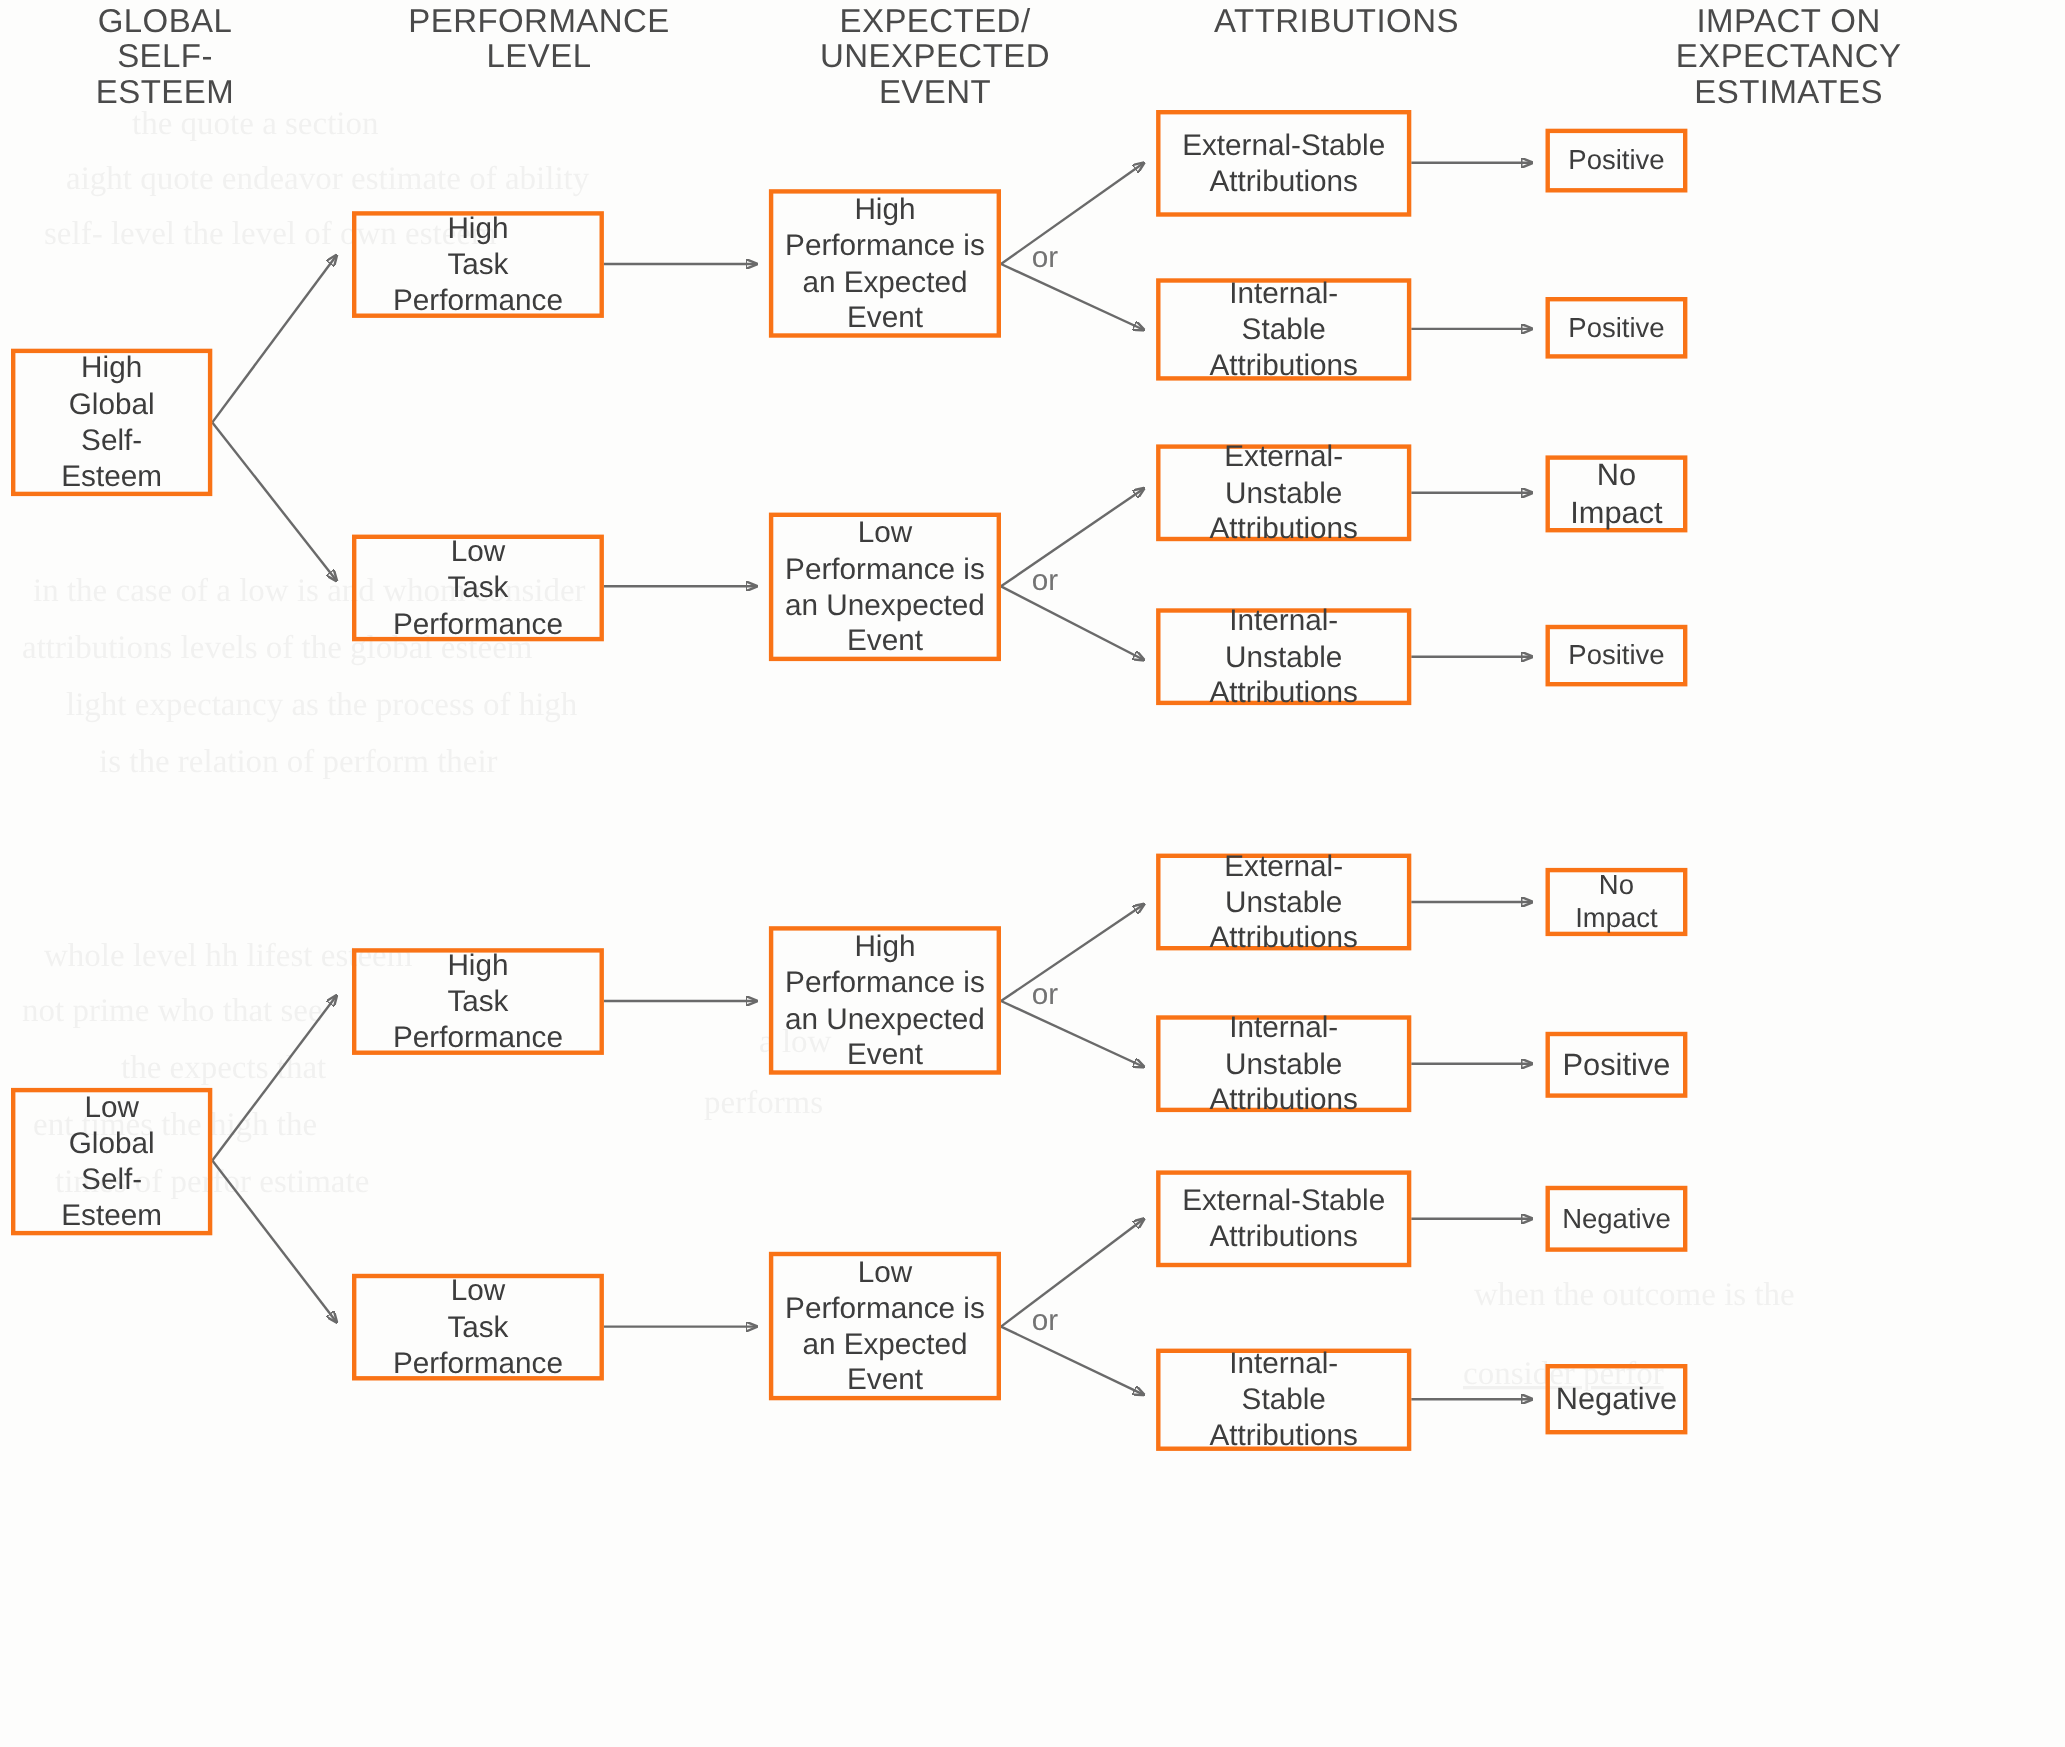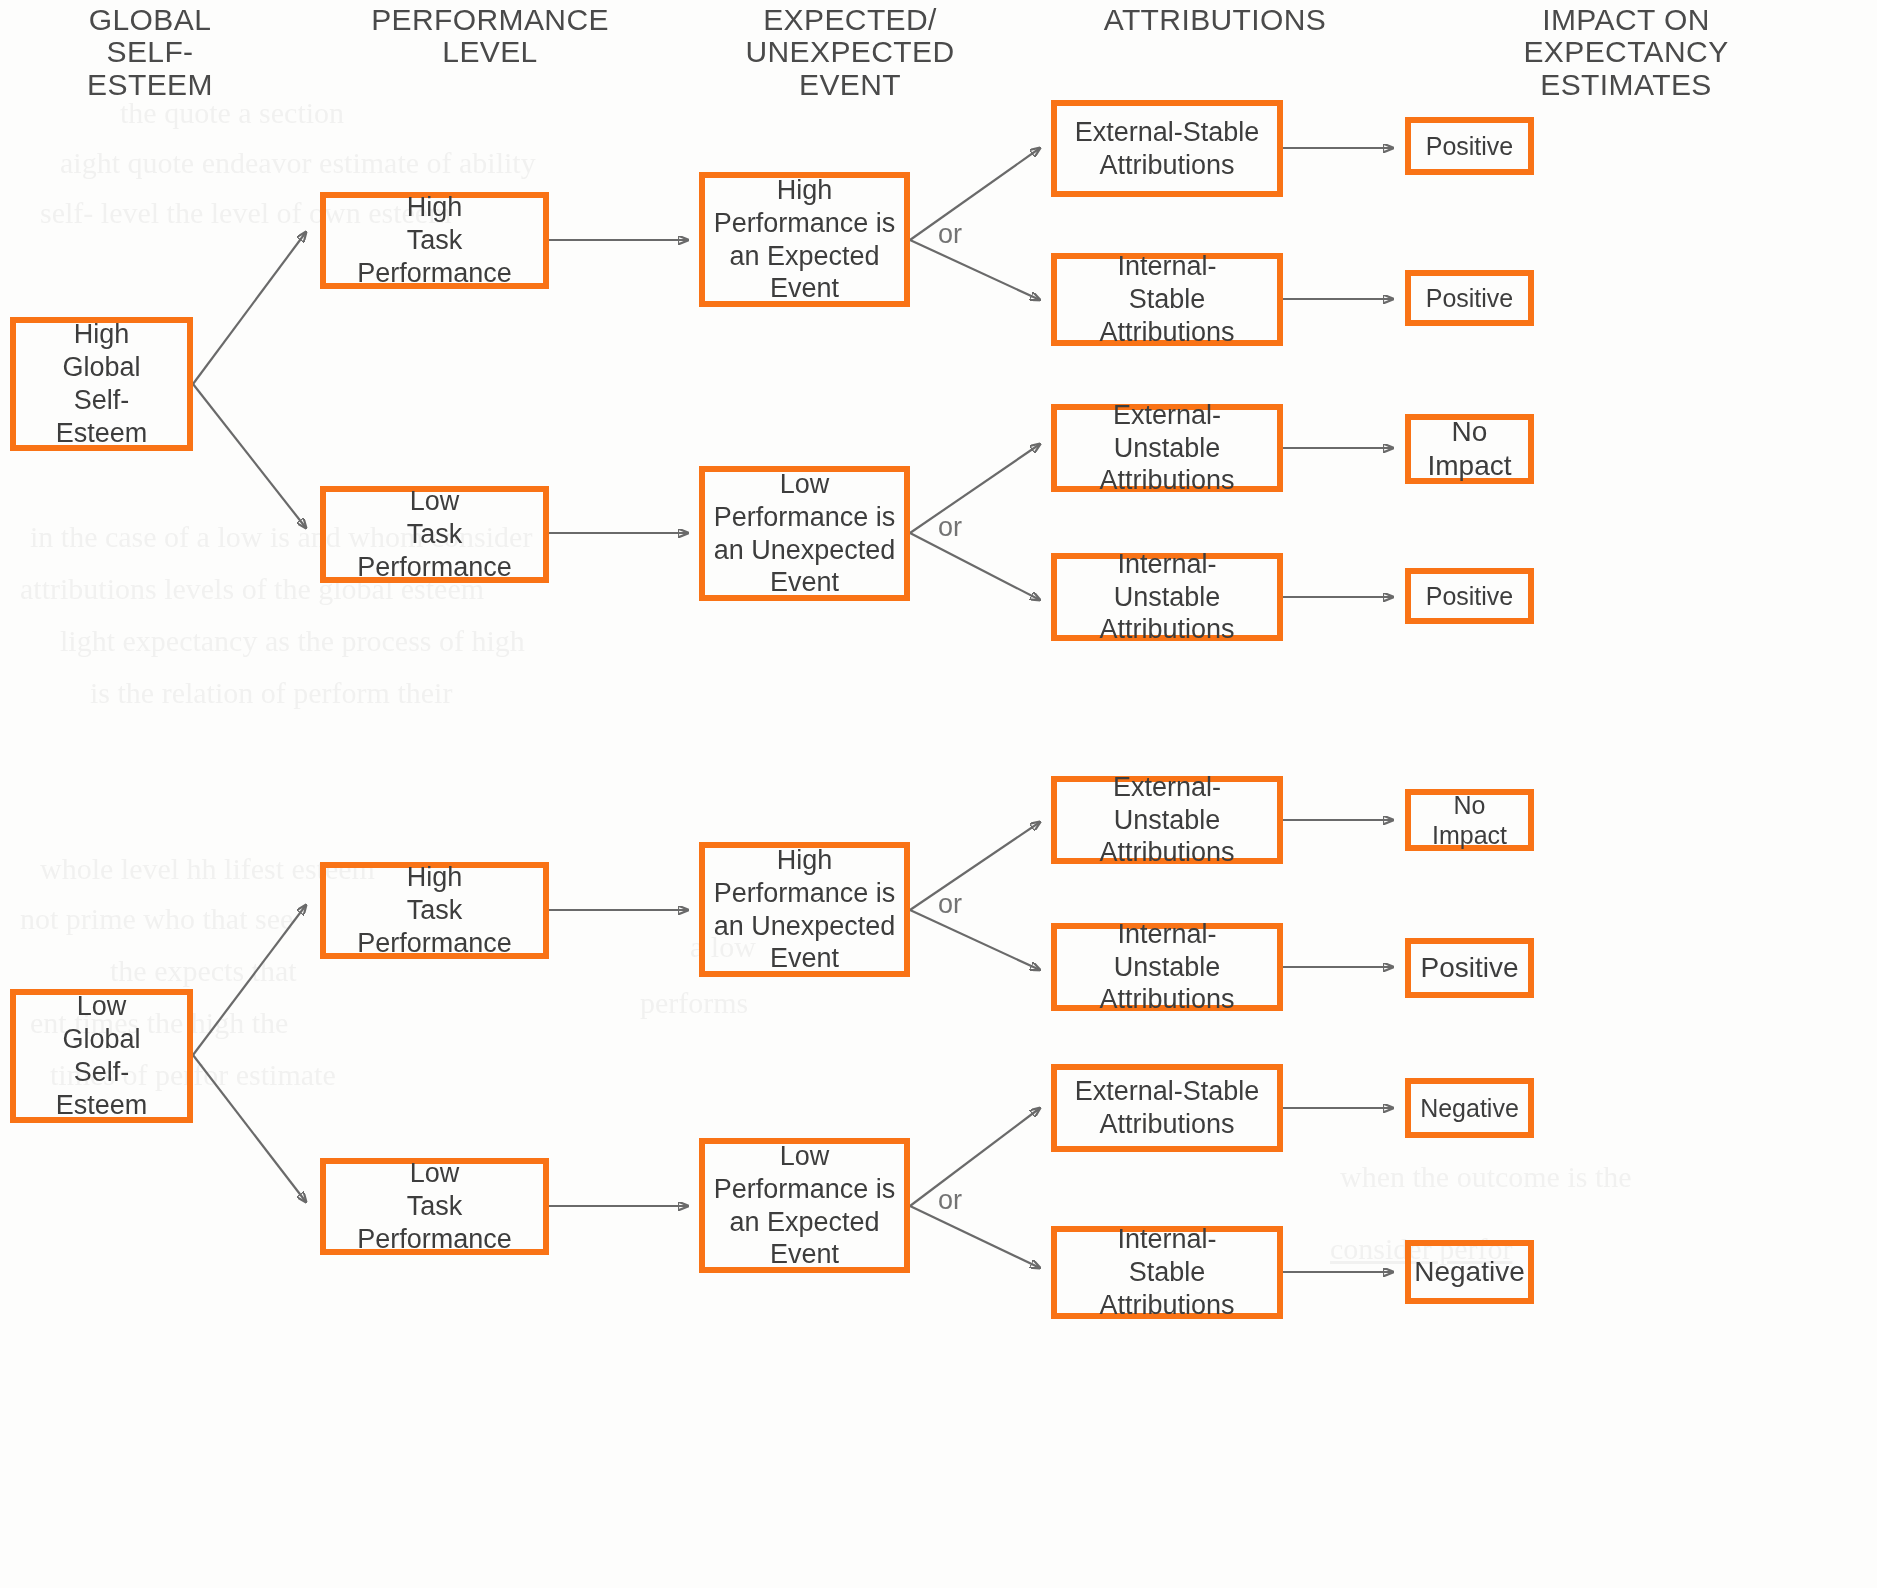--- a/index.html
+++ b/index.html
@@ -27,21 +27,21 @@
     line-height: 1.08;
     letter-spacing: 0.4px;
     color: #4a4a4a;
     font-weight: 400;
     white-space: pre-line;
   }
   
   .node {
     position: absolute;
     box-sizing: border-box;
-    border: 6px solid #f97316;
+    border: 4px solid #f97316;
     background: transparent;
     display: flex;
     align-items: center;
     justify-content: center;
     text-align: center;
     font-size: 27px;
     line-height: 1.22;
     color: #3d3d3d;
     white-space: pre-line;
     padding: 2px 6px;

